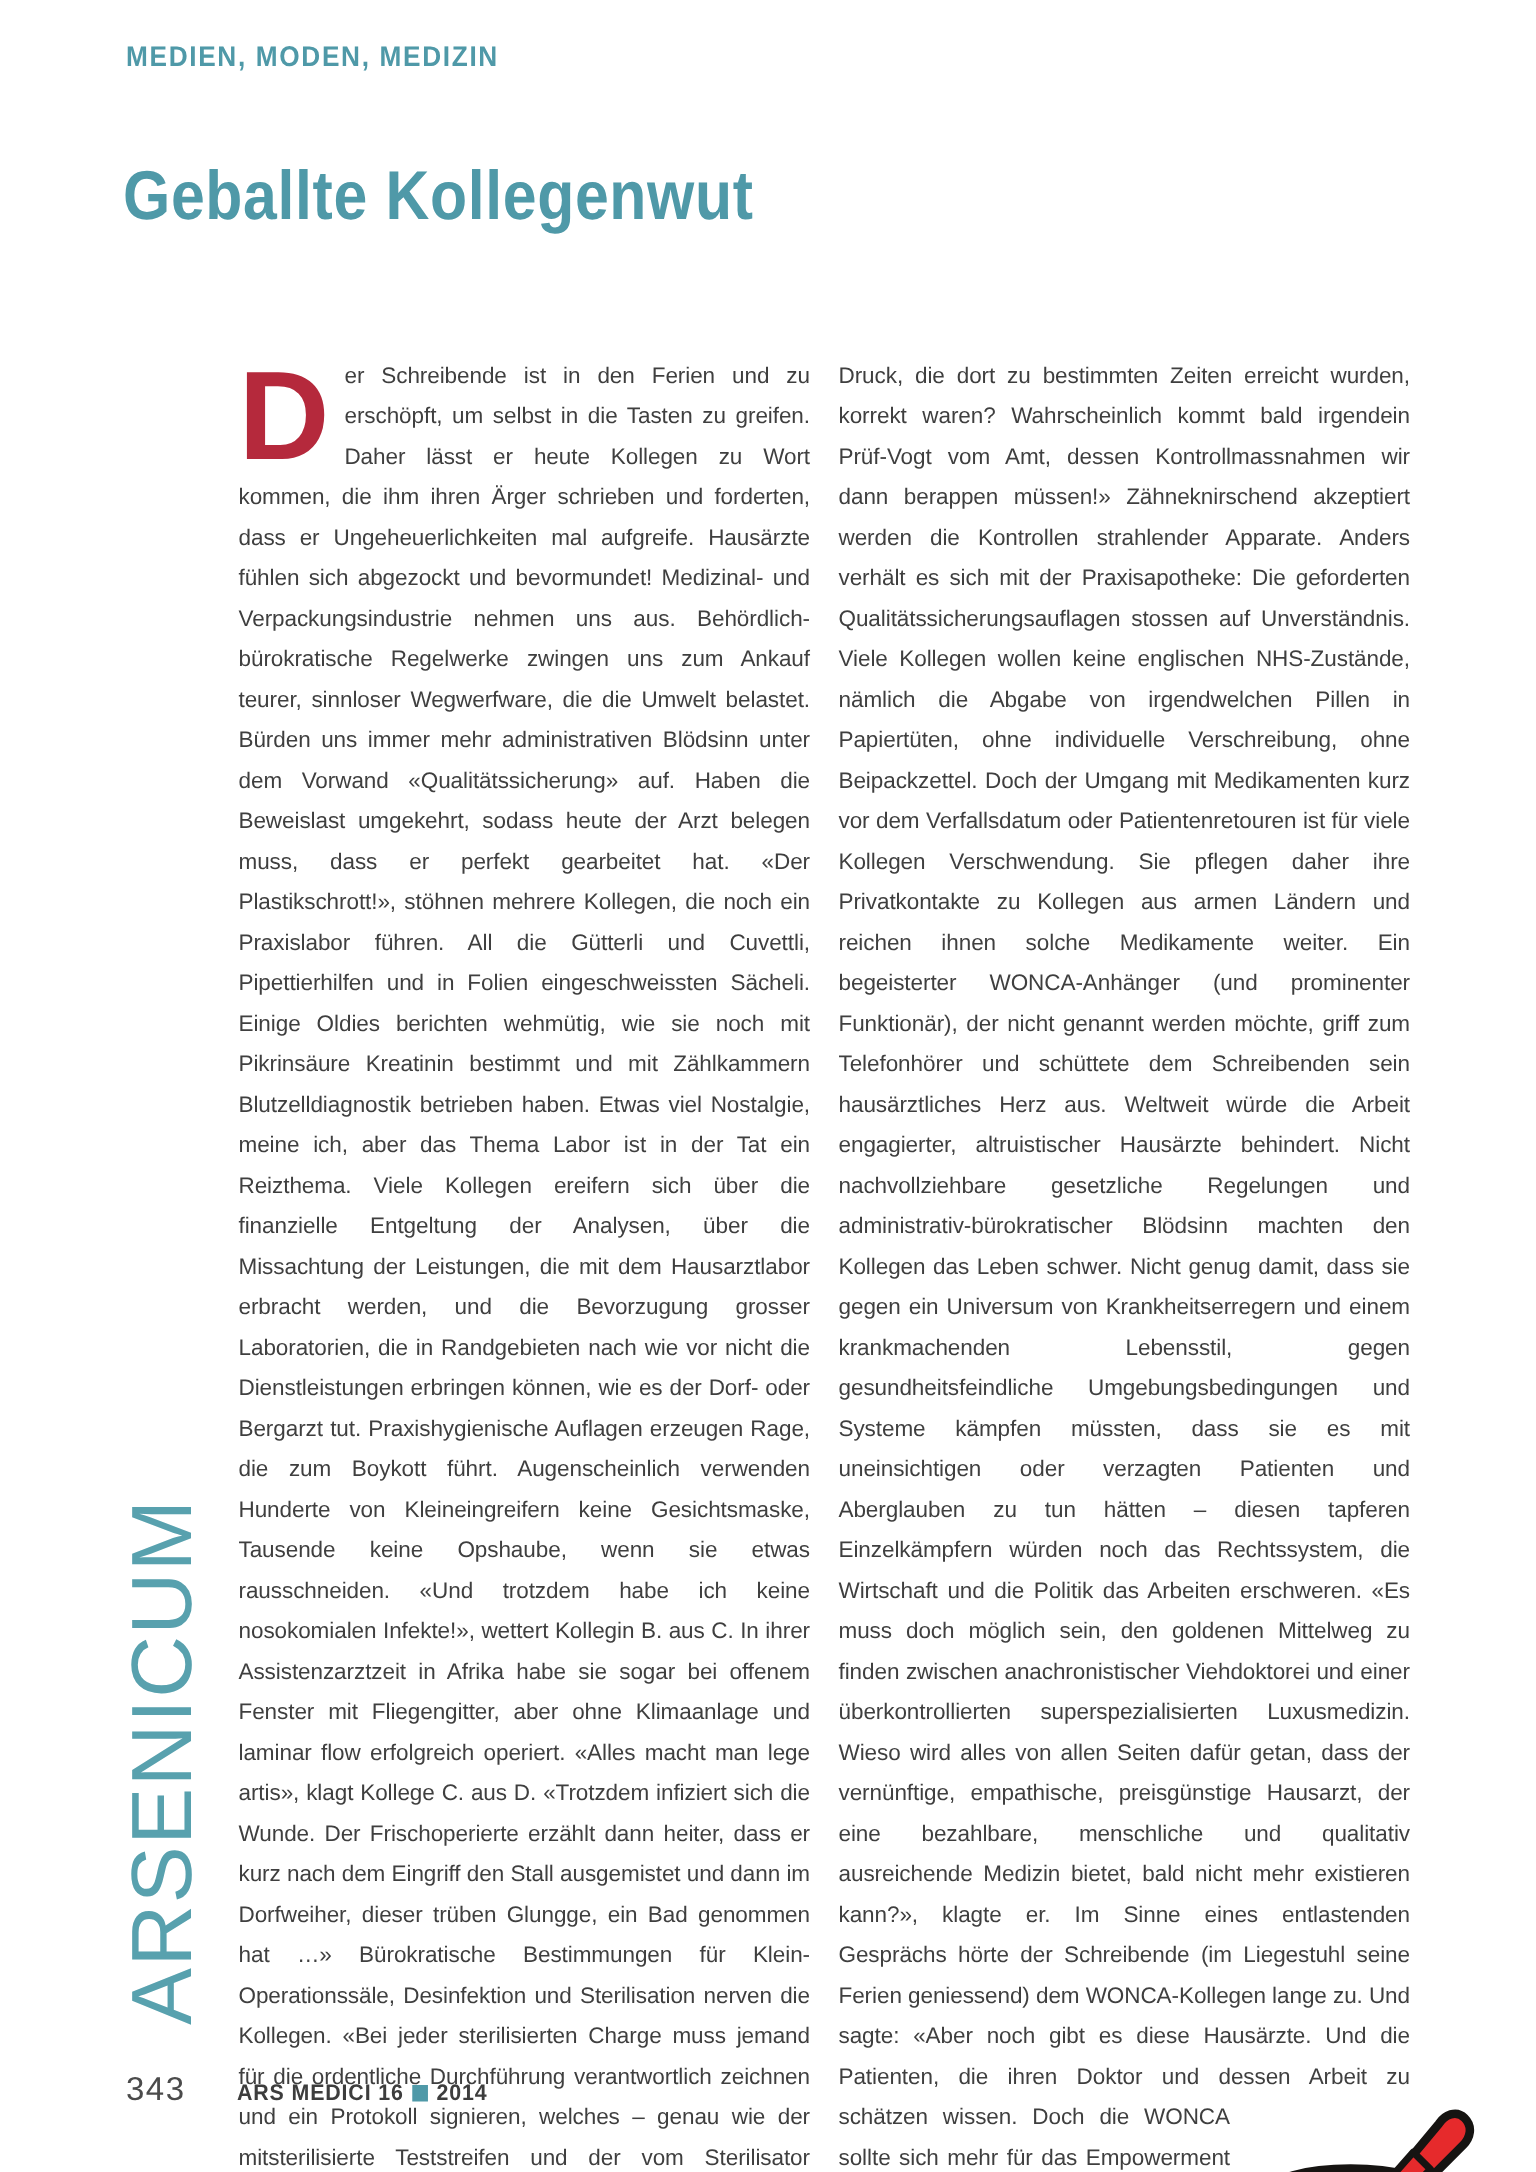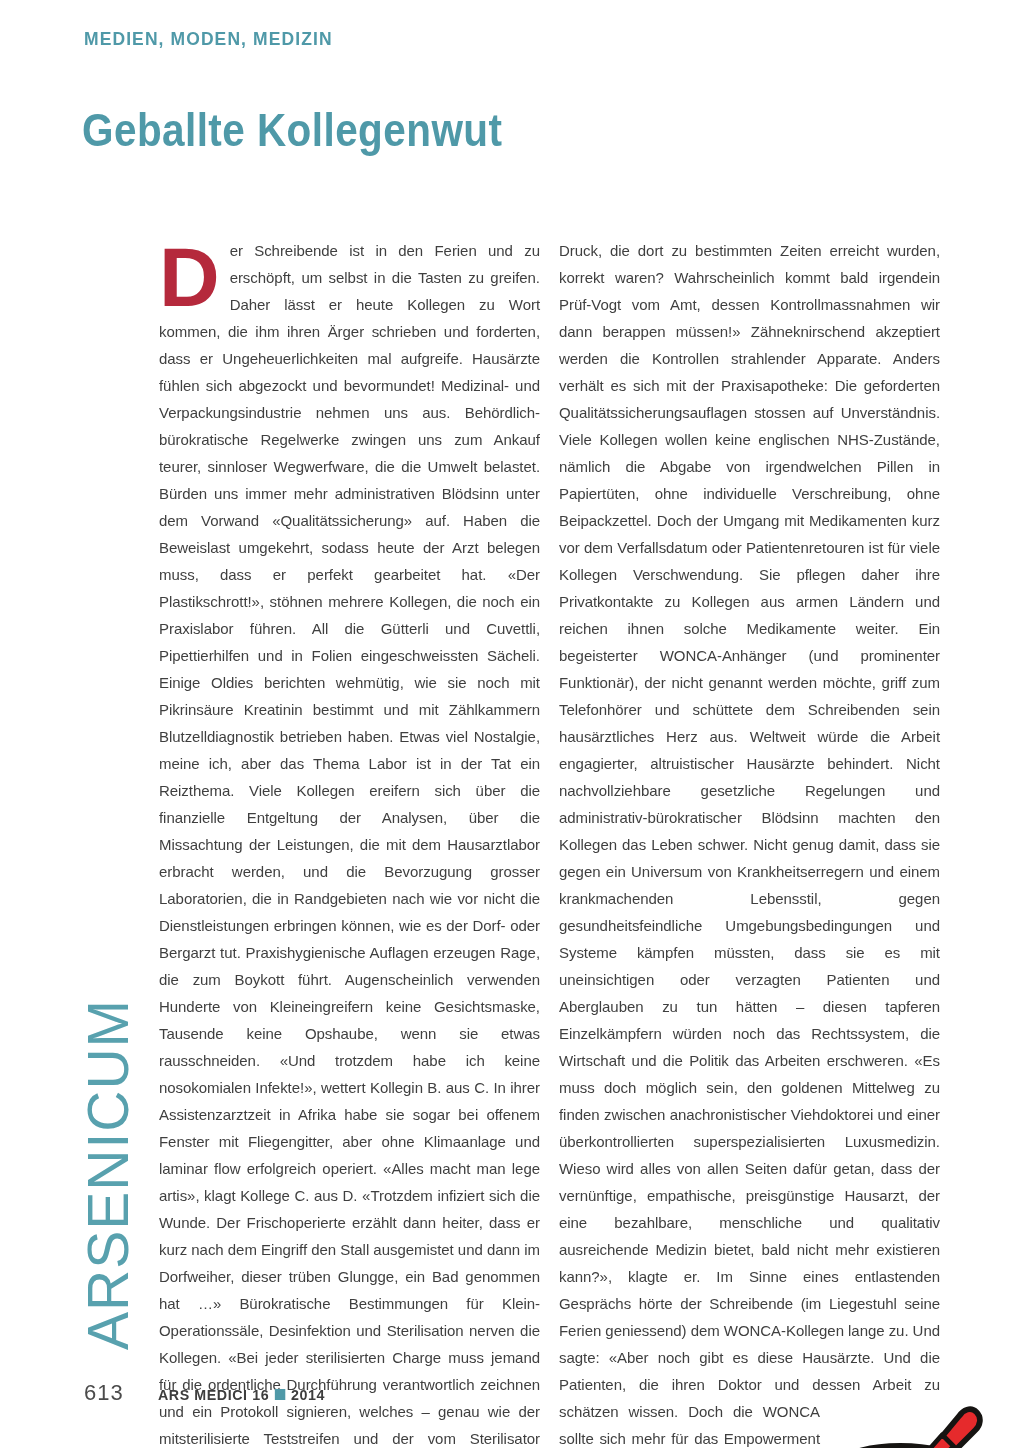--- a/index.html
+++ b/index.html
@@ -92,19 +92,19 @@
         <path d="M26,92 Q40,112 68,117" fill="none" stroke="#ffffff" stroke-width="5" stroke-linecap="round"></path>
 
         <path d="M56,127 Q80,138 106,125" fill="none" stroke="#161412" stroke-width="9" stroke-linecap="round"></path>
       </svg>
     </span>
     <span>zu schätzen wissen. Doch die WONCA sollte sich mehr für das Empowerment des Family Doctors einsetzen …»</span>
   </div>
 </div>
 
 <div class="footer">
-  <span class="page-number">613</span>
+  <span class="page-number">343</span>
   <span class="journal-line">
     <span>ARS MEDICI 16</span>
     <span class="sep-square"></span>
     <span>2014</span>
   </span>
 </div>
 
 </body></html>

